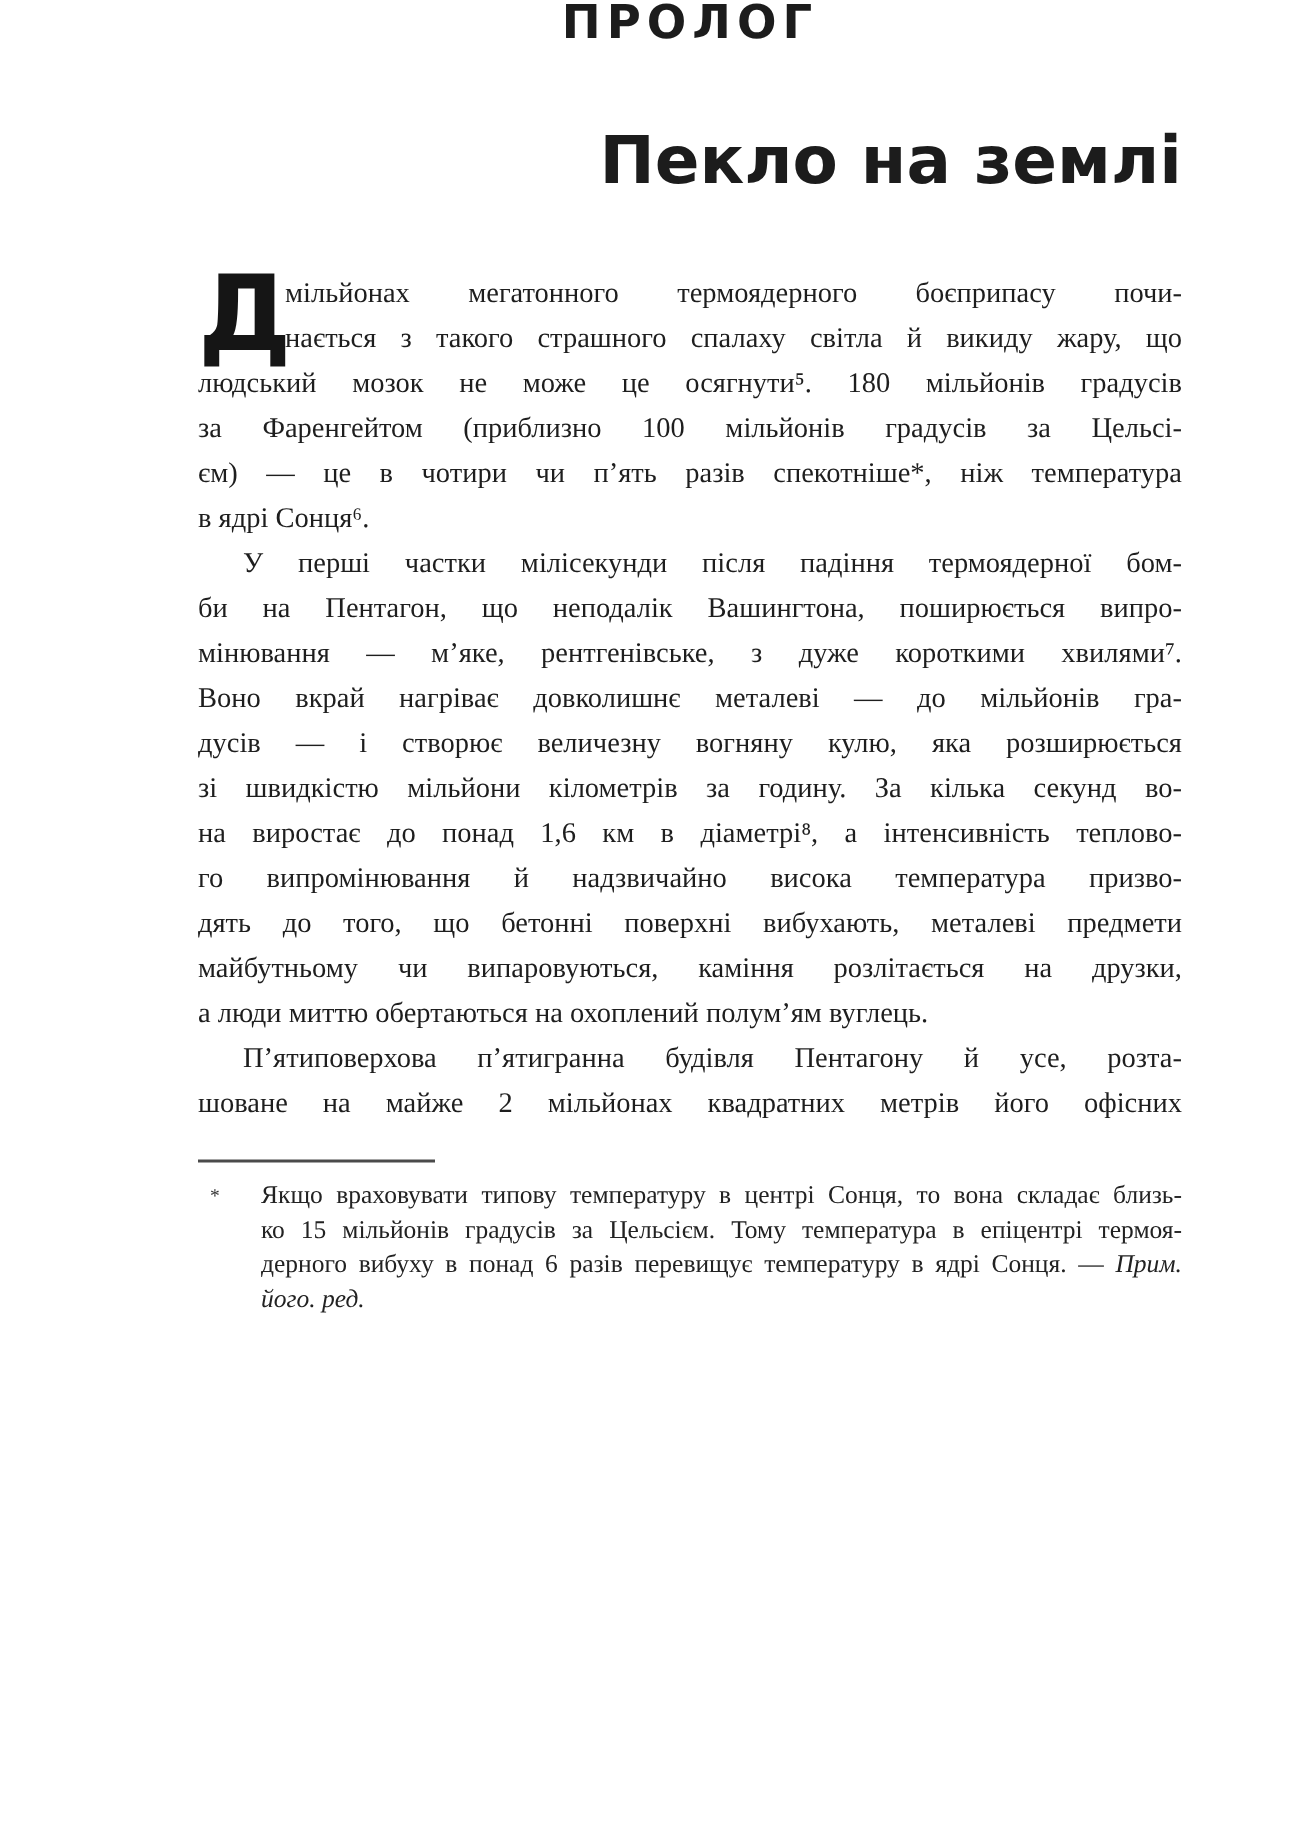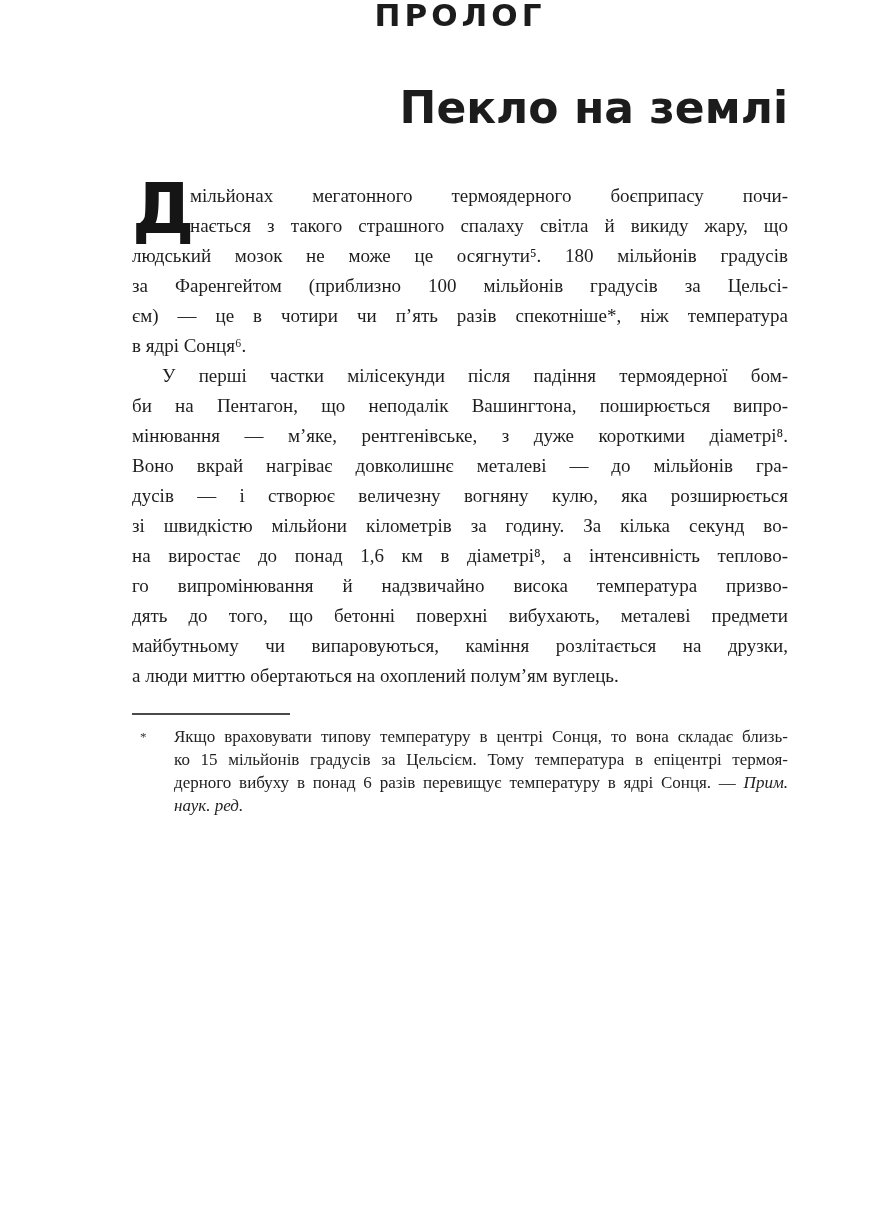--- a/index.html
+++ b/index.html
@@ -126,43 +126,49 @@
           <div class="bline">за Фаренгейтом (приблизно 100 мільйонів градусів за Цельсі-</div>
           <div class="bline">єм) — це в чотири чи п’ять разів спекотніше*, ніж температура</div>
           <div class="bline para-end">в ядрі Сонця⁶.</div>
         </div>
     </div>
 
     <div>
       <div>
           <div class="bline indent">У перші частки мілісекунди після падіння термоядерної бом-</div>
           <div class="bline">би на Пентагон, що неподалік Вашингтона, поширюється випро-</div>
-          <div class="bline">мінювання — м’яке, рентгенівське, з дуже короткими діаметрі⁸.</div>
+          <div class="bline">мінювання — м’яке, рентгенівське, з дуже короткими хвилями⁷.</div>
           <div class="bline">Воно вкрай нагріває довколишнє металеві — до мільйонів гра-</div>
           <div class="bline">дусів — і створює величезну вогняну кулю, яка розширюється</div>
           <div class="bline">зі швидкістю мільйони кілометрів за годину. За кілька секунд во-</div>
           <div class="bline">на виростає до понад 1,6 км в діаметрі⁸, а інтенсивність теплово-</div>
           <div class="bline">го випромінювання й надзвичайно висока температура призво-</div>
           <div class="bline">дять до того, що бетонні поверхні вибухають, металеві предмети</div>
           <div class="bline">майбутньому чи випаровуються, каміння розлітається на друзки,</div>
           <div class="bline para-end">а люди миттю обертаються на охоплений полум’ям вуглець.</div>
         </div>
     </div>
 
+    <div>
+      <div>
+          <div class="bline indent">П’ятиповерхова п’ятигранна будівля Пентагону й усе, розта-</div>
+          <div class="bline">шоване на майже 2 мільйонах квадратних метрів його офісних</div>
+        </div>
+    </div>
 
   </div>
 
   <div class="footnote">
     <hr class="footnote-rule">
     <div class="footnote-body">
       <div class="footnote-marker">*</div>
       <div class="footnote-text">
         <div>
             <div class="fline">Якщо враховувати типову температуру в центрі Сонця, то вона складає близь-</div>
             <div class="fline">ко 15 мільйонів градусів за Цельсієм. Тому температура в епіцентрі термоя-</div>
           </div>
         <div class="fline"><span>дерного вибуху в понад 6 разів перевищує температуру в ядрі Сонця. —</span> <span class="italic">Прим.</span></div>
-        <div class="fline last italic">наук. ред.</div>
+        <div class="fline last italic">його. ред.</div>
       </div>
     </div>
   </div>
 
 </div>
 
 </body></html>

